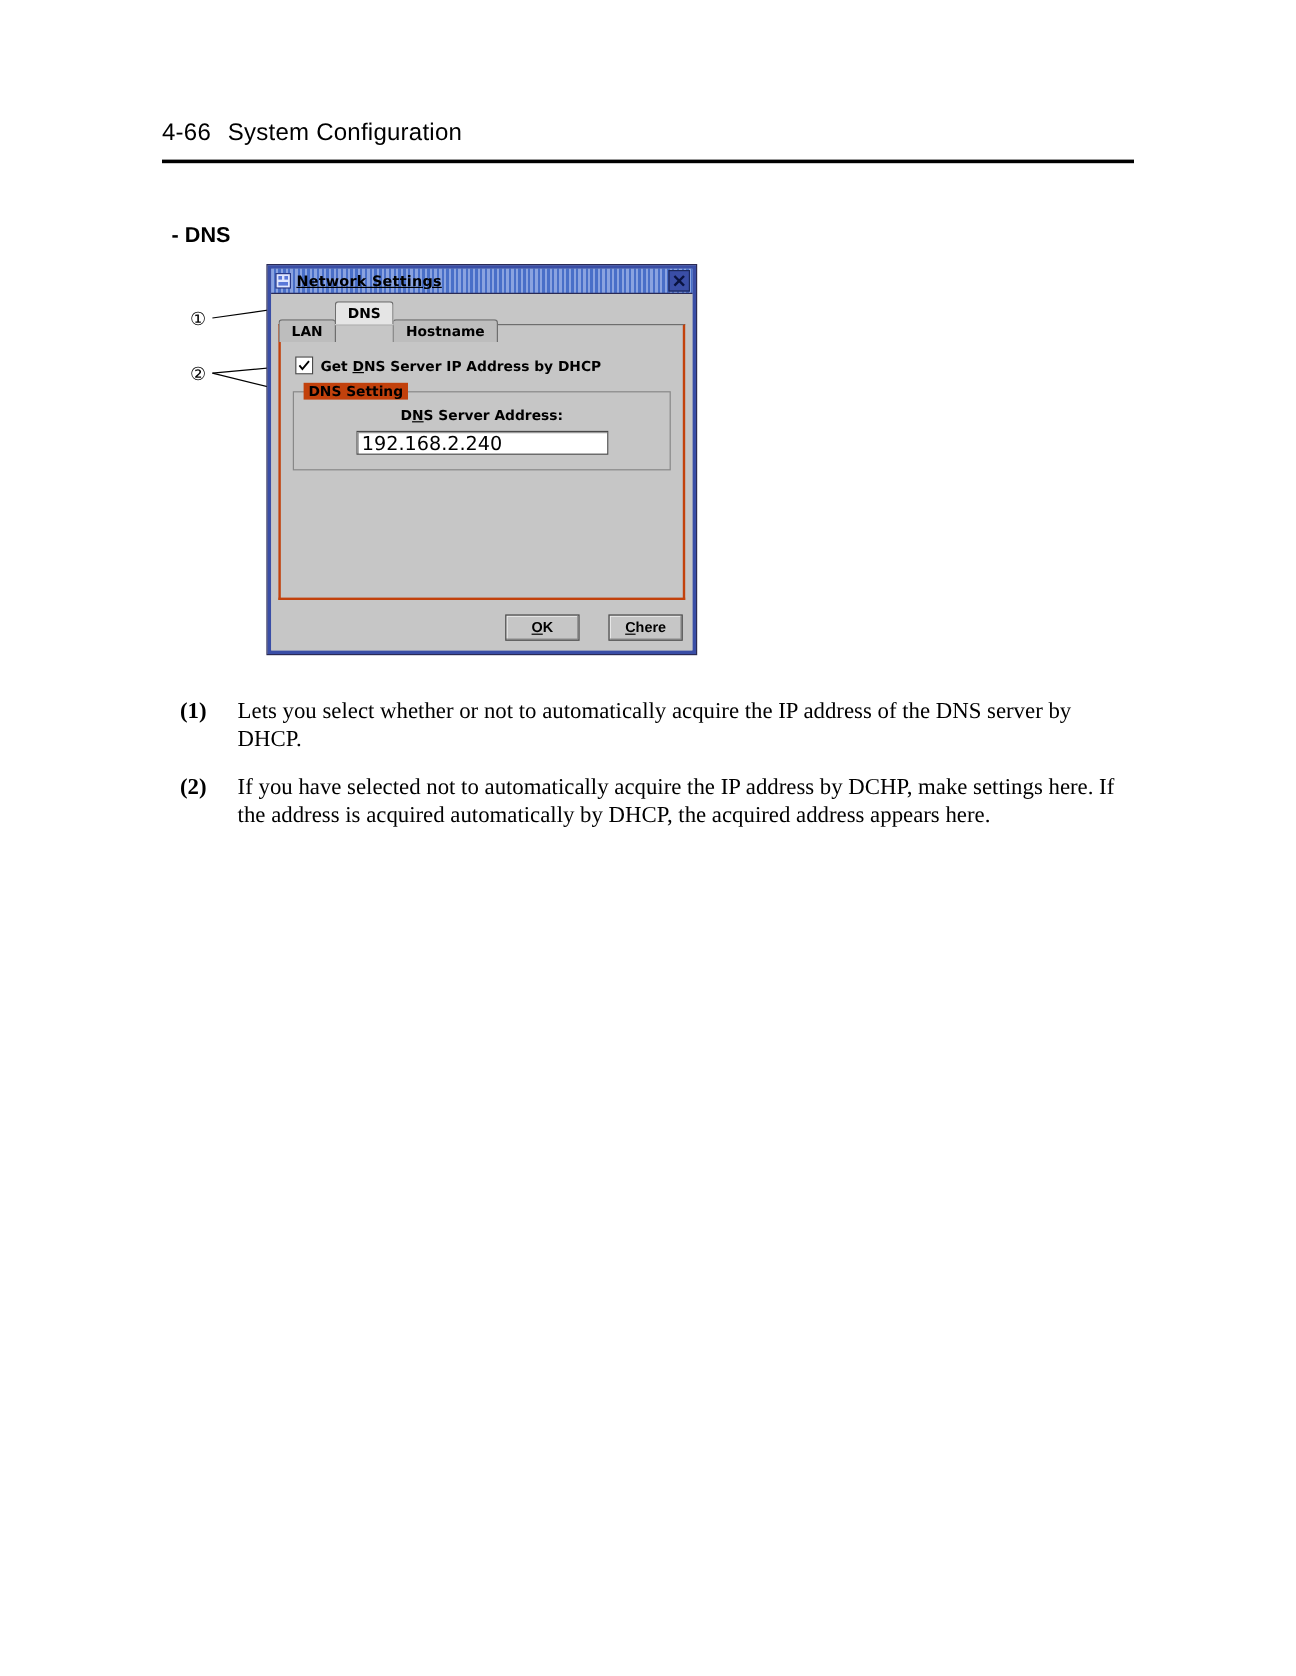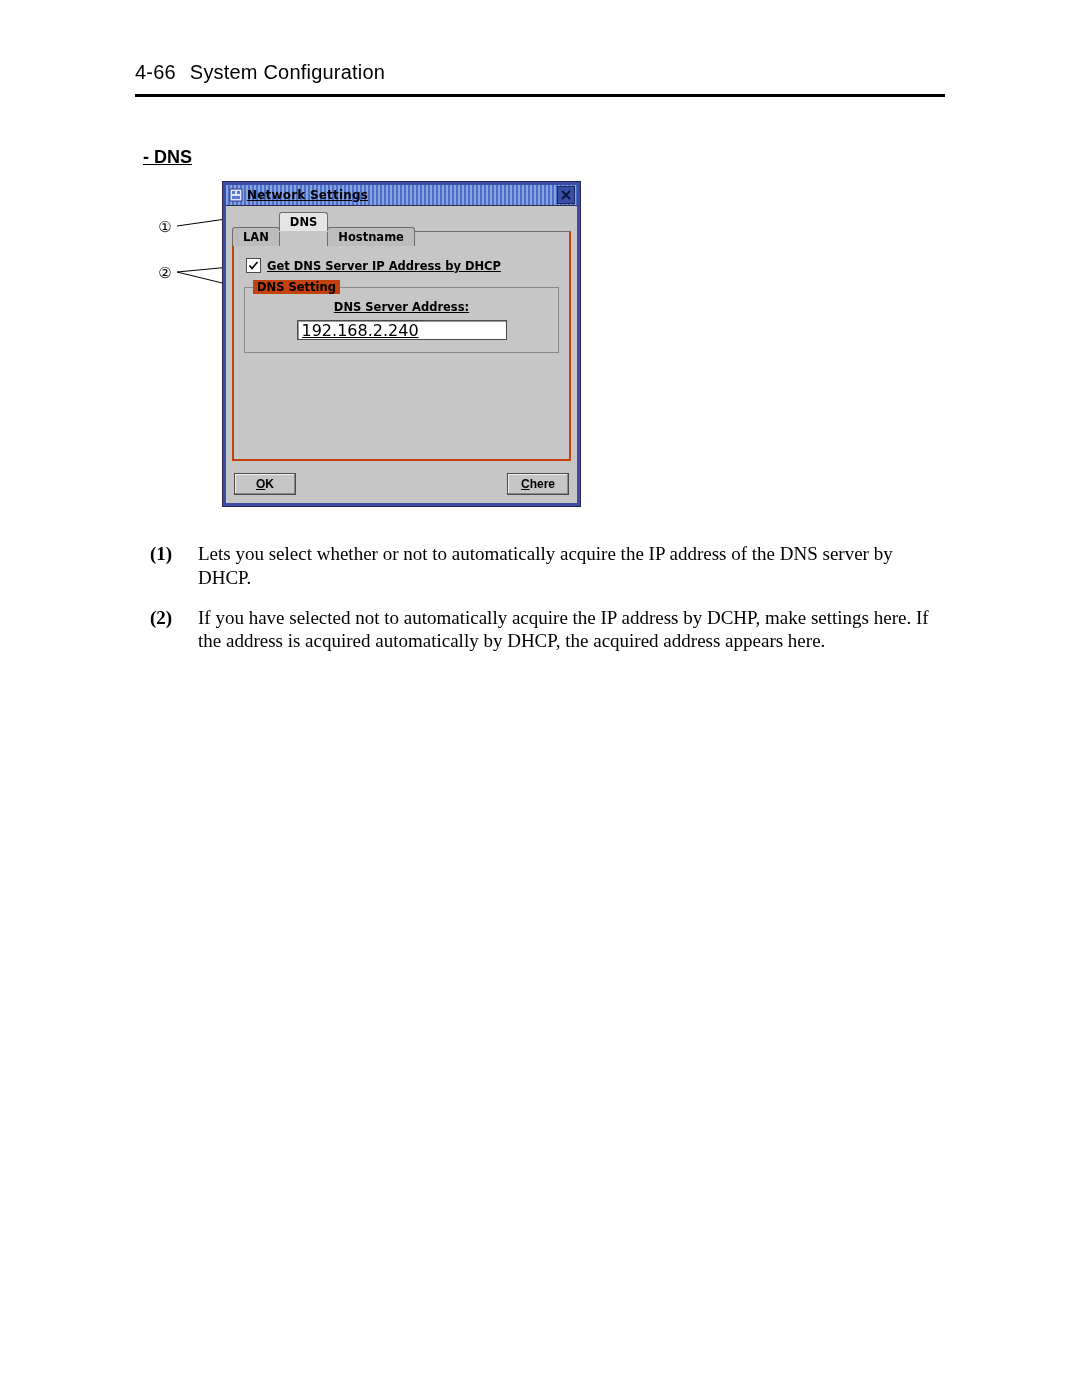--- a/index.html
+++ b/index.html
@@ -8,21 +8,21 @@
     background: #fff;
     font-family: "Times New Roman", Times, serif;
     color: #000;
     width: 1080px;
   }
   .page {
     position: relative;
     width: 1080px;
     height: 1397px;
     box-sizing: border-box;
-    padding: 61px 135px 0 135px; 
+    padding: 100px 135px 0 135px; 
   }
 
   
   .hdr {
     font-family: Arial, Helvetica, sans-serif;
     font-size: 20px;
     letter-spacing: .2px;
   }
   .hdr .num { margin-right: 14px; }
   .rule {
@@ -30,21 +30,20 @@
     border-top: 3px solid #000;
     margin: 10px 0 50px 0;
   }
 
   
   .sect {
     font-family: Arial, Helvetica, sans-serif;
     font-weight: bold;
     font-size: 18px;
     margin: 0 0 14px 8px;
-    text-decoration: underline;
   }
 
   
   .figwrap {
     position: relative;
     width: 810px;
     height: 330px; 
     margin: 0 0 30px 8px;
   }
 
@@ -139,21 +138,20 @@
     z-index: 2;
     box-shadow: 0 1px 0 #c6c6c6;
   }
   .tab-panel-border {
     margin: 0 6px 6px 6px;
     border: 2px solid #c2410c;
     border-top: 1px solid #6e6e6e;
     min-height: 230px;
     padding: 18px 10px 10px 10px;
     box-sizing: border-box;
-    text-decoration: underline;
   }
 
   .chk-row {
     display:flex; align-items:center; gap:6px;
     margin: 8px 0 14px 2px;
     font-weight: bold;
     font-size: 11.5px;
   }
   .chk {
     width: 13px; height: 13px;
@@ -189,21 +187,21 @@
     height: 18px;
     background: #fff;
     border: 1px solid #4a4a4a;
     padding: 0 4px;
     font-family: inherit;
     font-size: 16px;
     box-shadow: inset 1px 1px 0 #9a9a9a;
   }
 
   .btnbar {
-    display:flex; justify-content:space-between; gap:24px;
+    display:flex; justify-content:flex-end; gap:24px;
     padding: 6px 8px 8px 8px;
   }
   .jbtn {
     min-width: 62px;
     height: 22px;
     border: 1px solid #4a4a4a;
     background: #c6c6c6;
     font-weight: bold;
     font-size: 12px;
     padding: 0 10px;

